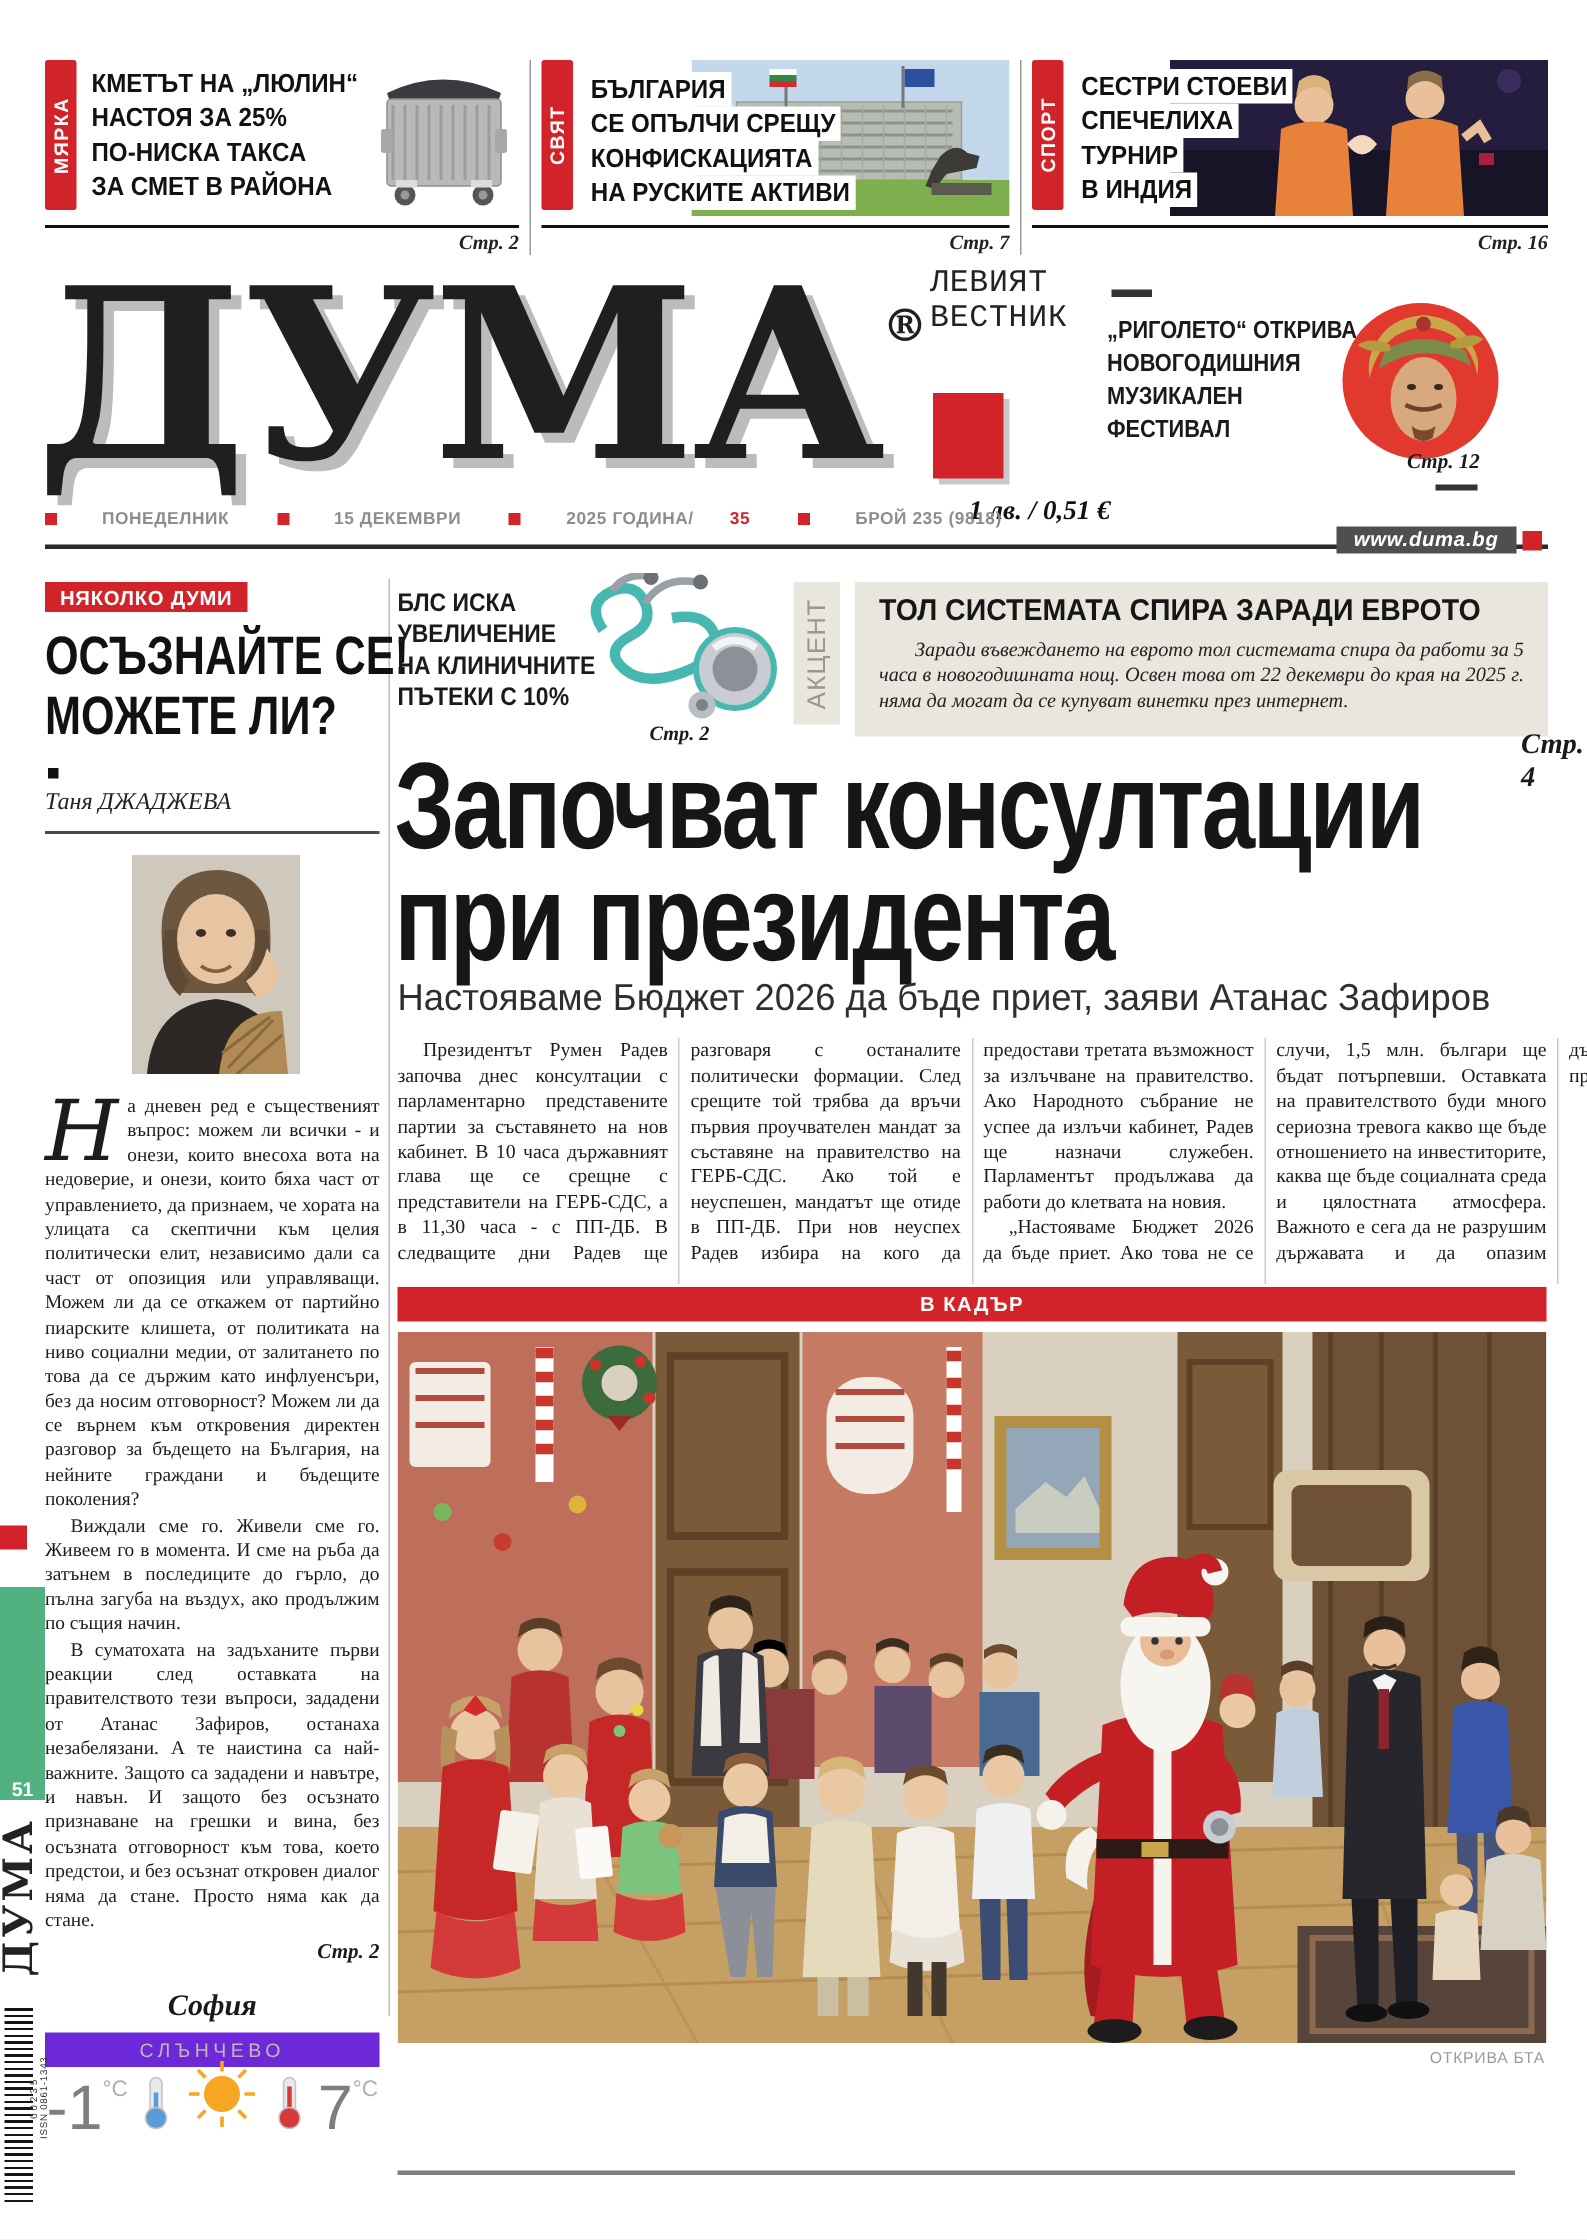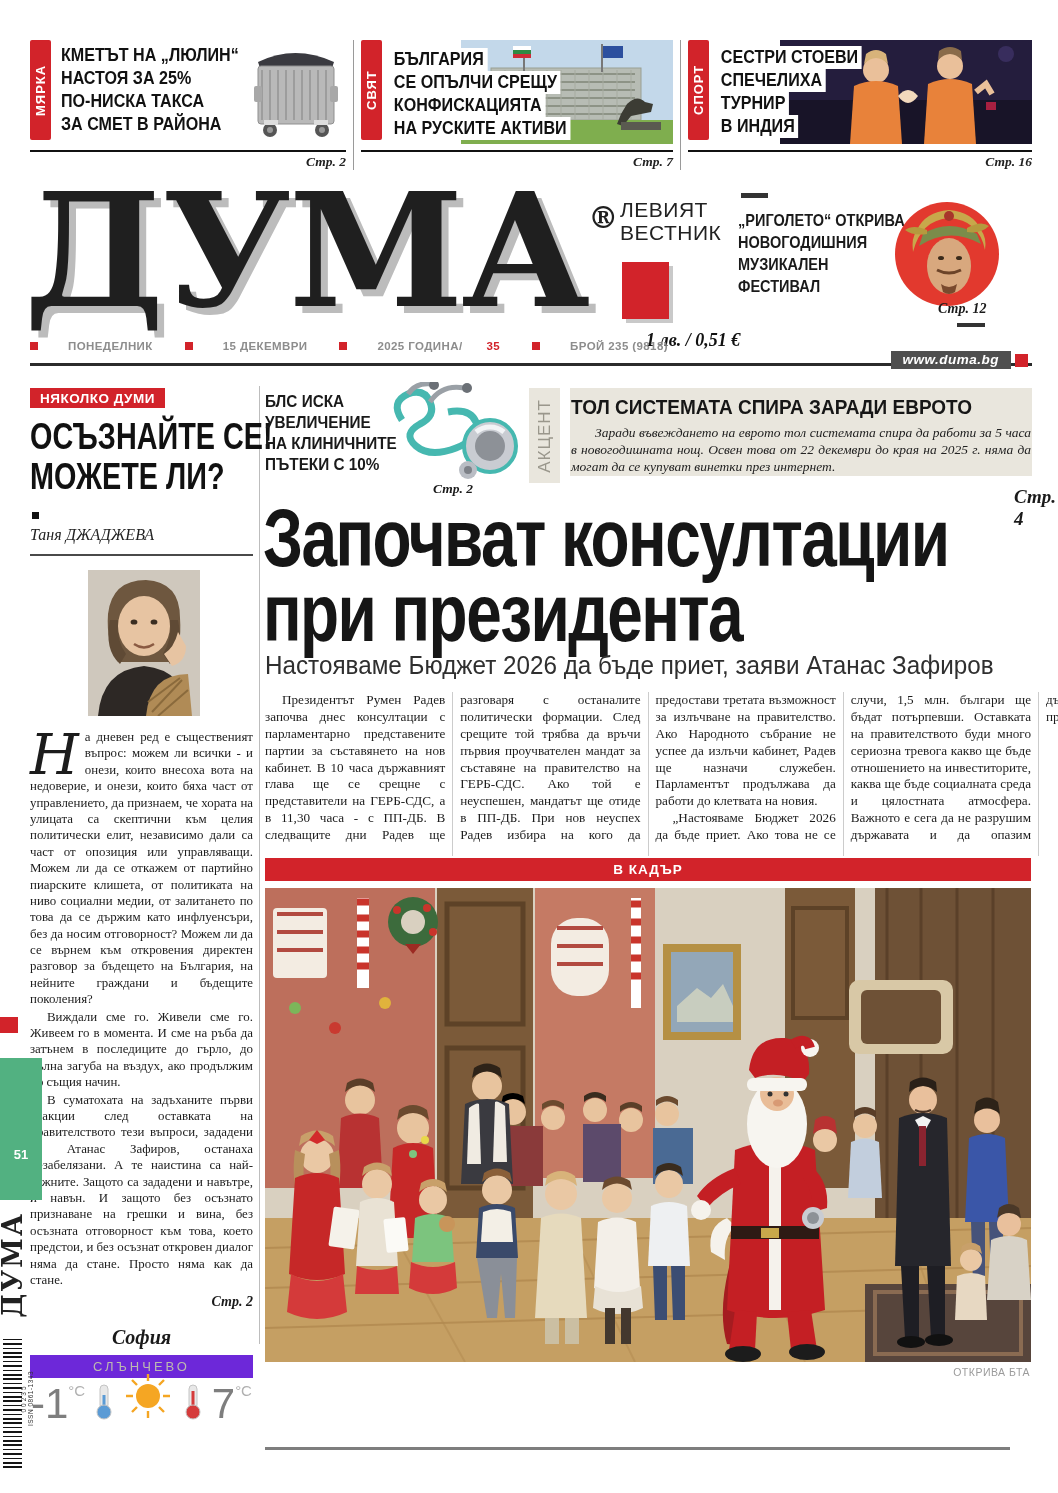--- a/index.html
+++ b/index.html
@@ -35,21 +35,21 @@
   }
 
   
   .logo {
     position:absolute; left:24px; top:172px;
     font-family:"DejaVu Serif", serif; font-weight:bold; font-size:158px; line-height:1;
     letter-spacing:-2px; color:#1f1f1f; text-shadow:7px 7px 0 #bcbcbc; white-space:nowrap;
   }
   .logo sup { font-size:30px; vertical-align:78px; letter-spacing:0; text-shadow:none; color:#1f1f1f; }
   .tagline {
-    position:absolute; left:620px; top:199px; font-family:Liberation Sans, sans-serif;
+    position:absolute; left:620px; top:179px; font-family:Liberation Mono, monospace;
     font-size:21px; line-height:1.08; color:#222; letter-spacing:.5px;
   }
   .logo-dot { position:absolute; left:622px; top:262px; width:47px; height:57px; background:#d2232a; box-shadow:4px 4px 0 #c9c9c9; }
   .price { position:absolute; left:646px; top:330px; font-weight:bold; font-style:italic; font-size:18px; color:#111; }
 
   .dateline { position:absolute; left:30px; top:340px; display:flex; align-items:center;
     font-family:"Liberation Sans", sans-serif; font-size:11.5px; font-weight:bold; color:#8d8d8d; }
   .d-item { display:flex; align-items:center; margin-right:32px; letter-spacing:.4px;gap:24px; }
   .d-sq { width:8px; height:8px; background:#d2232a; margin-right:6px; }
   .d-red { color:#d2232a; }
@@ -91,22 +91,22 @@
   .weather { position:absolute; left:30px; top:1326px; width:223px; font-family:"Liberation Serif", serif; }
   .w-city { text-align:center; font-weight:bold; font-style:italic; font-size:20px; }
   .w-cond { margin-top:6px; background:#6d28d9; color:#bdbab0; text-align:center;
     font-family:"Liberation Sans", sans-serif; font-size:13px; letter-spacing:3px; padding:4px 0; }
   .w-row { margin-top:4px; display:flex; align-items:center; justify-content:space-between; padding:0 1px; }
   .w-temp { font-family:"Liberation Sans", sans-serif; color:#7e7e7e; font-size:42px; line-height:1; font-weight:400; }
   .w-temp sup { font-size:15px; color:#b0b0b0; vertical-align:22px; }
 
   
   .edge-red { position:absolute; left:0; top:1017px; width:18px; height:16px; background:#d2232a; }
-  .edge-green { position:absolute; left:0; top:1058px; width:42px; height:142px; background:#52b181;
-    display:flex; align-items:flex-end; justify-content:center; padding-bottom:38px;
+  .edge-green { position:absolute; left:0; top:1058px; width:30px; height:142px; background:#52b181;
+    display:flex; align-items:flex-end; justify-content:center; 
     color:#fff; font-family:"Liberation Sans", sans-serif; font-weight:bold; font-size:13px; }
   .edge-duma { position:absolute; left:-3px; top:1212px; writing-mode:vertical-rl; transform:rotate(180deg);
     font-family:"DejaVu Serif", serif; font-weight:bold; font-size:27px; color:#222; letter-spacing:2px; }
   .barcode { position:absolute; left:3px; top:1336px; width:19px; height:132px;
     background:repeating-linear-gradient(0deg,#151515 0 1.6px,#fff 1.6px 4.4px); }
   .issn { position:absolute; left:-15px; top:1395px; transform:rotate(-90deg); transform-origin:center;
     font-family:"Liberation Sans", sans-serif; font-size:6.5px; color:#333; letter-spacing:.5px; width:90px; text-align:center; }
   .bcode-num { position:absolute; left:9px; top:1395px; transform:rotate(-90deg);
     font-family:"Liberation Sans", sans-serif; font-size:6.5px; color:#333; letter-spacing:2px; }
 
@@ -114,22 +114,22 @@
   .health { position:absolute; left:265px; top:391px; }
   .h-line { display:block; font-family:"Liberation Sans", sans-serif; font-weight:bold;
     font-size:17px; line-height:21px; white-space:nowrap; transform:scaleX(.9); transform-origin:left; }
   .stetho { position:absolute; left:372px; top:382px; }
   .health-page { position:absolute; left:433px; top:481px; font-style:italic; font-weight:bold; font-size:13.5px; }
 
   .accent-strip { position:absolute; left:529px; top:388px; width:31px; height:95px; background:#e9e6dd;
     display:flex; align-items:center; justify-content:center; }
   .accent-strip span { writing-mode:vertical-rl; transform:rotate(180deg);
     font-family:"Liberation Sans", sans-serif; font-size:17px; color:#9a978c; letter-spacing:1px; }
-  .accent-box { position:absolute; left:570px; top:388px; width:462px; height:88px;
-    background:#e9e6dd; padding:8px 1px 0; }
+  .accent-box { position:absolute; left:570px; top:388px; width:462px; height:103px;
+    background:#e9e6dd; padding:8px 16px 0; }
   .accent-hl { font-family:"Liberation Sans", sans-serif; font-weight:bold; font-size:20px;
     white-space:nowrap; transform:scaleX(.95); transform-origin:left; color:#161616; }
   .accent-body { margin-top:5px; font-style:italic; font-size:13.5px; line-height:1.26;
     text-align:justify; text-indent:24px; color:#222; }
   .accent-page { position:absolute; left:1014px; top:486px; font-style:italic; font-weight:bold; font-size:19px; }
 
   .lead-hl { position:absolute; left:263px; top:500px; font-family:"Liberation Sans", sans-serif;
     font-weight:bold; color:#161616; }
   .lead-hl div { white-space:nowrap; font-size:82px; line-height:75px; letter-spacing:-2px;
     transform:scaleX(.78); transform-origin:left; }

